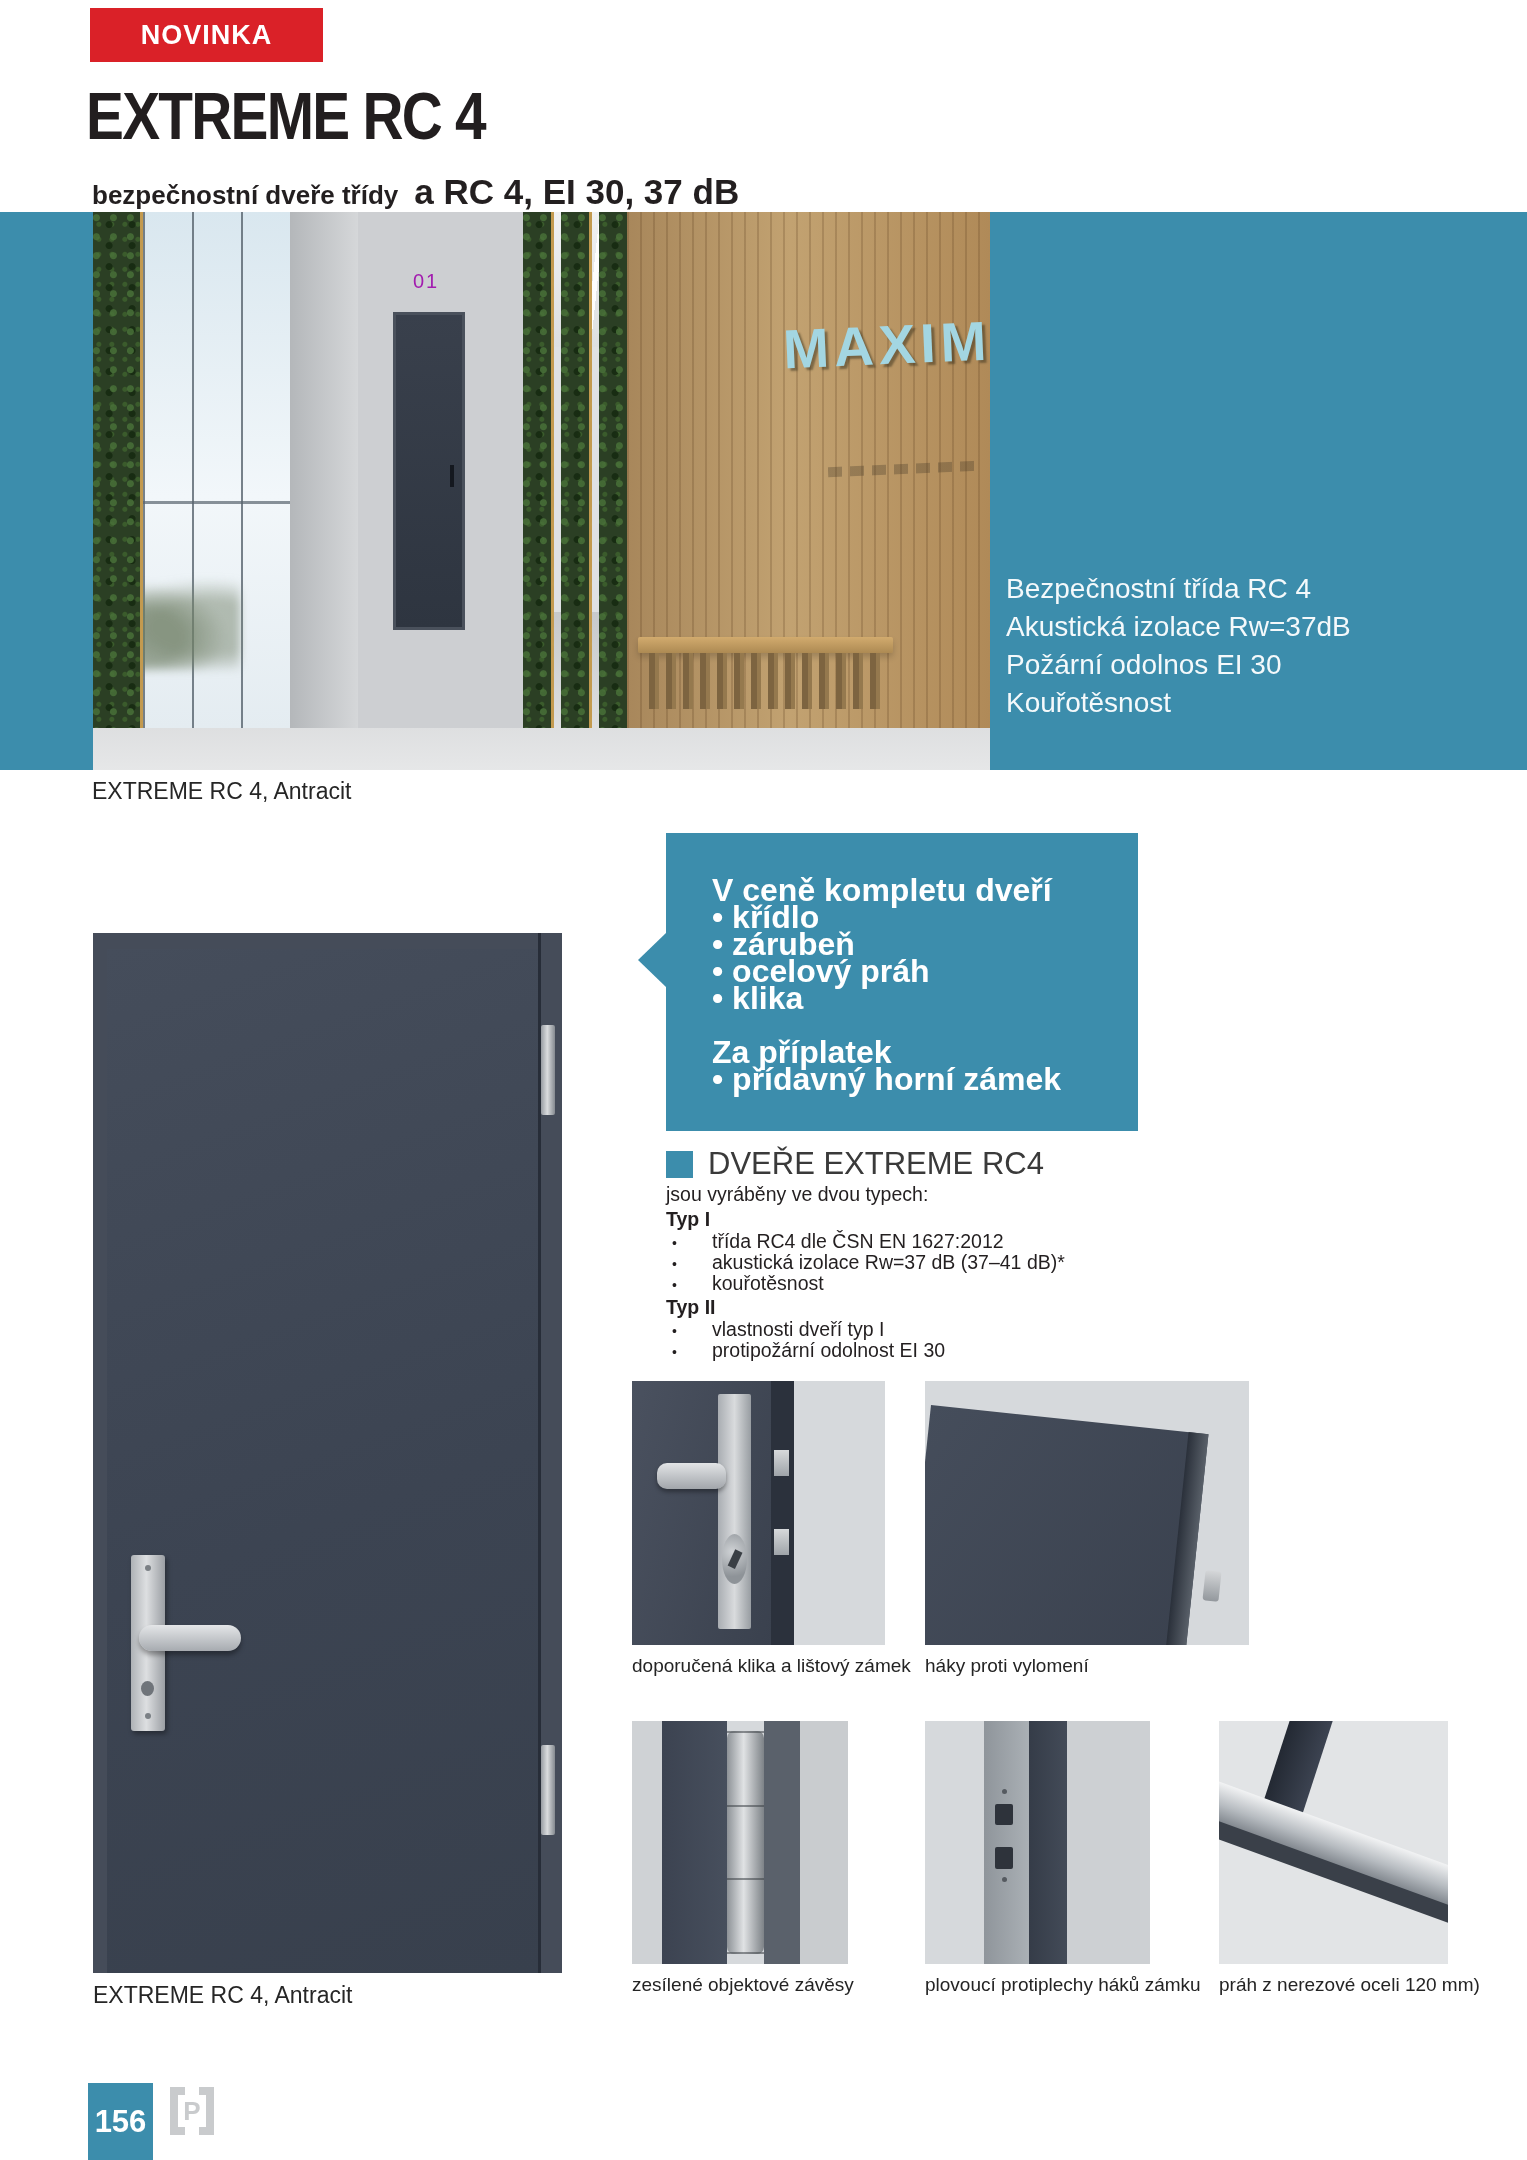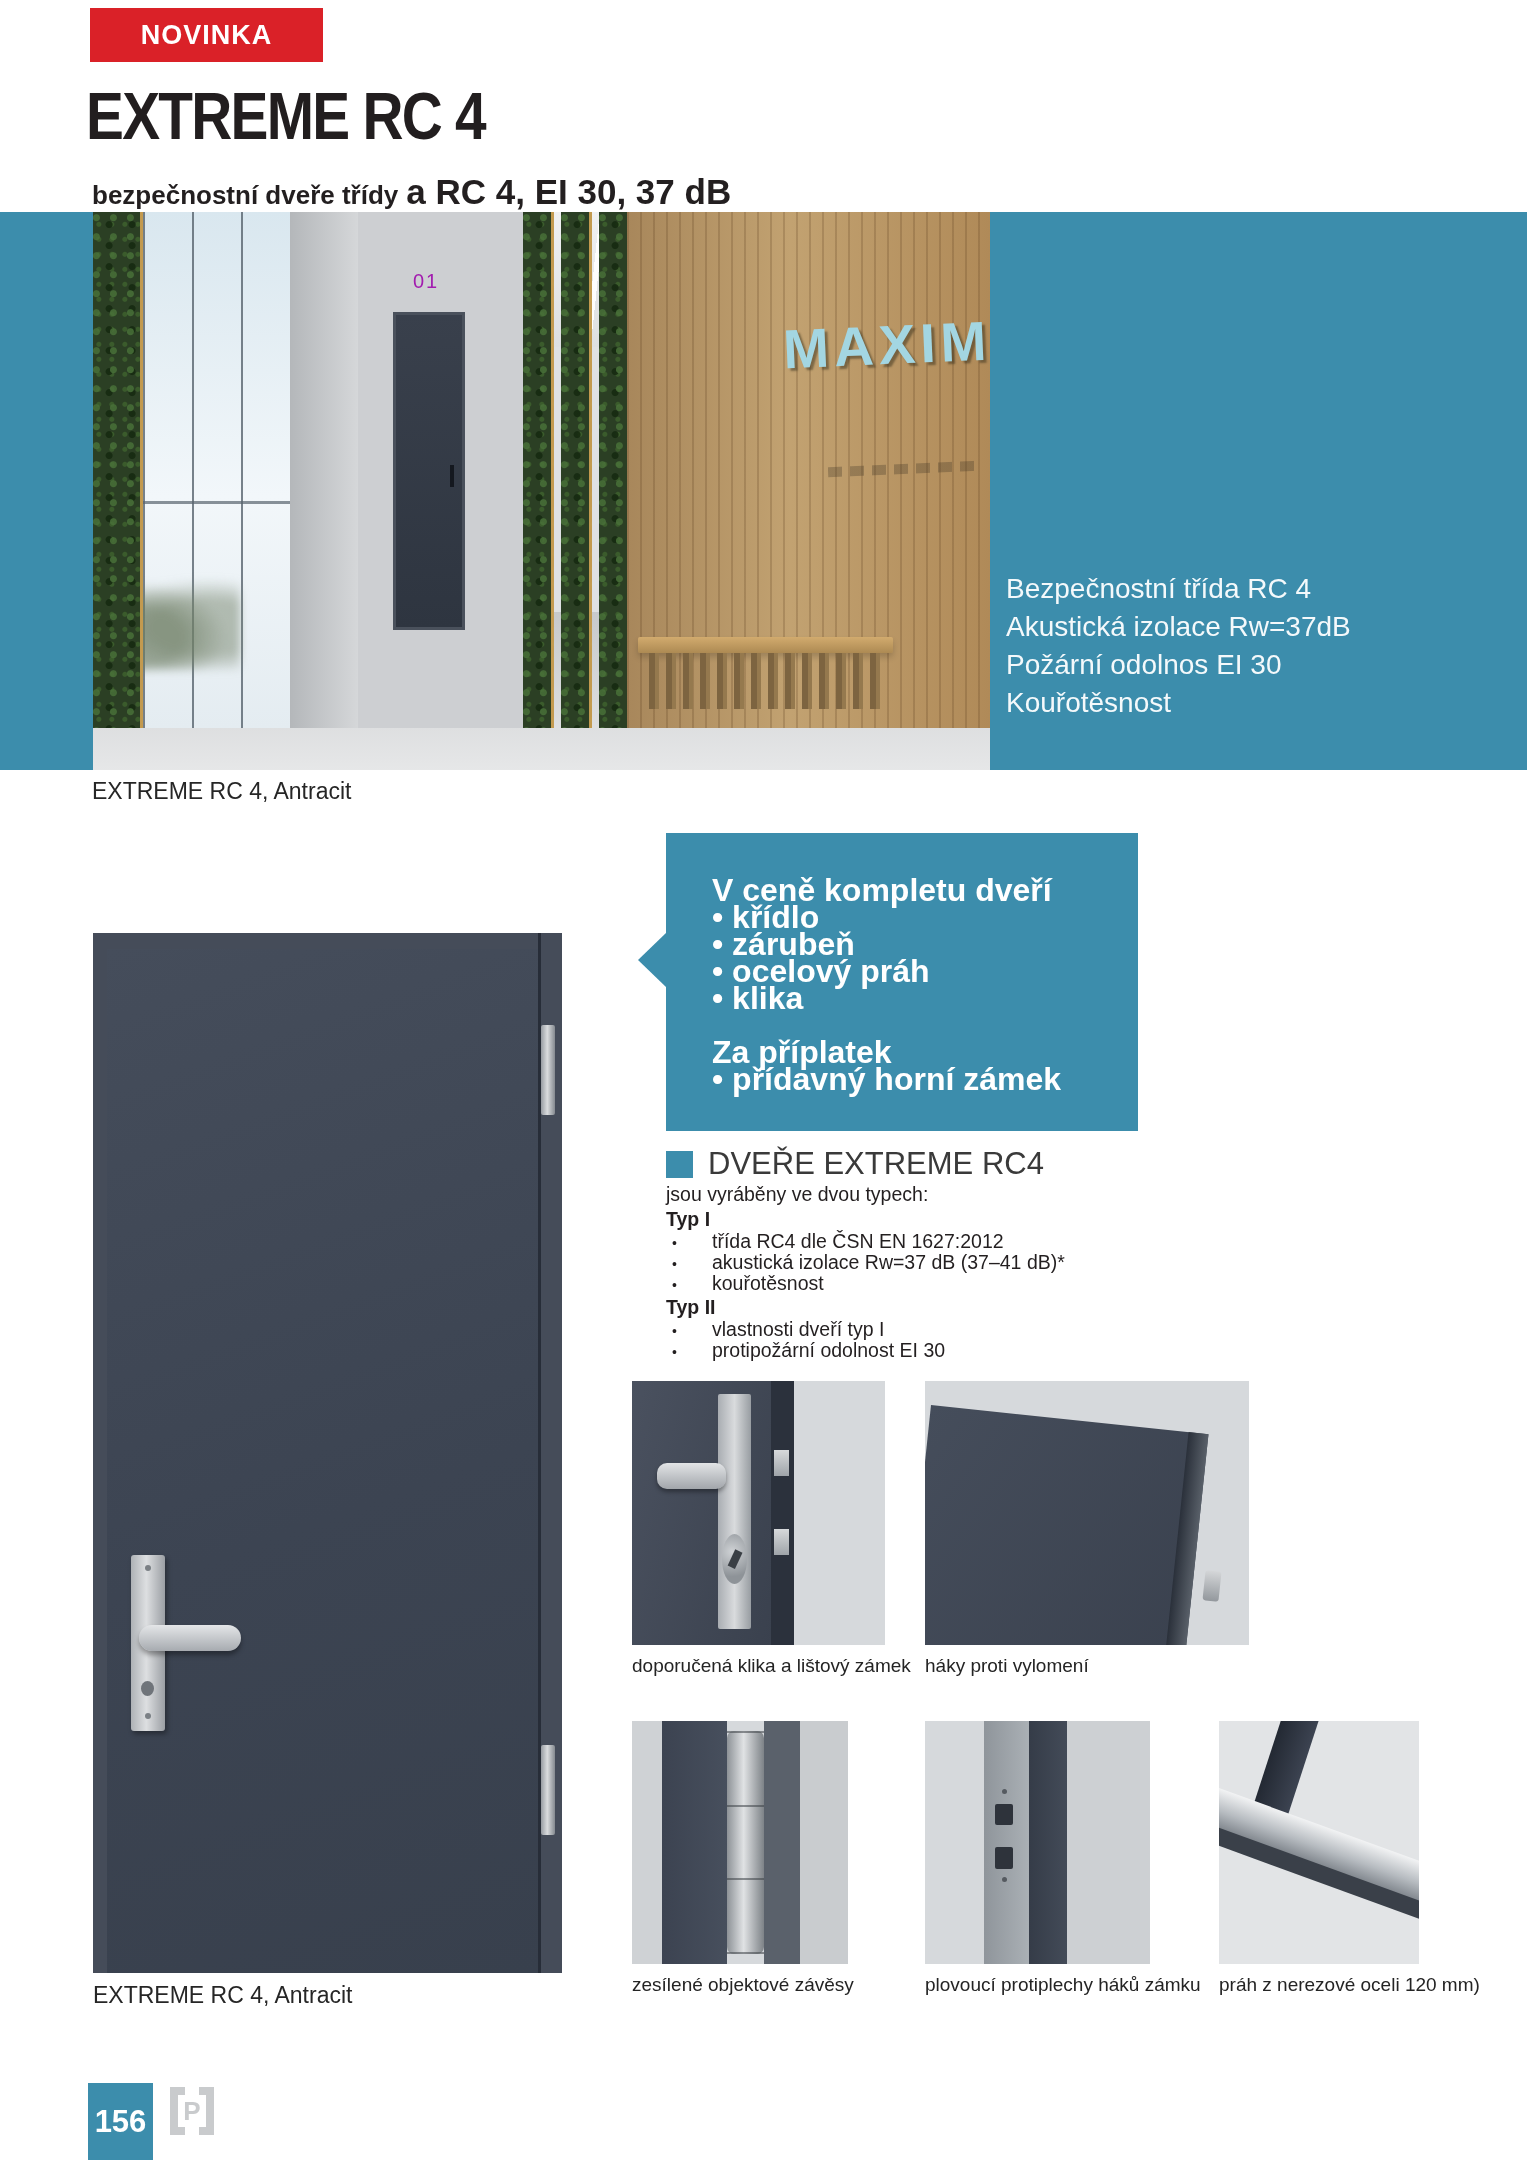--- a/index.html
+++ b/index.html
@@ -8,21 +8,21 @@
   .abs{position:absolute;}
 
   
   .badge{left:90px;top:8px;width:233px;height:54px;background:#da2128;display:flex;
          align-items:center;justify-content:center;}
   .badge span{color:#fff;font-weight:bold;font-size:27px;letter-spacing:1px;}
   .title{left:86px;top:78px;font-size:66px;font-weight:bold;letter-spacing:-2px;
          transform:scaleX(.86);transform-origin:left top;white-space:nowrap;color:#221e1f;}
   .subtitle{left:92px;top:156px;display:flex;align-items:baseline;gap:8px;white-space:nowrap;}
   .subtitle .sm{font-size:26px;font-weight:bold;margin-top:24px;}
-  .subtitle .lg{font-size:35px;font-weight:bold;}
+  .subtitle .lg{font-size:35px;font-weight:bold;margin-left:8px;}
 
   
   .hero{left:0;top:212px;width:1527px;height:558px;background:#3c8dac;}
   .hero-photo{left:93px;top:0;width:897px;height:558px;overflow:hidden;background:#e6e7e9;}
   .ceiling{left:0;top:0;width:100%;height:135px;background:linear-gradient(#f0f1f2,#dddfe1);}
   .ceiling:after{content:"";position:absolute;inset:0;
     background:repeating-linear-gradient(96deg,rgba(255,255,255,.95) 0 5px,transparent 5px 56px);}
   .backwall{left:0;top:135px;width:100%;height:270px;background:#dfe1e3;}
   .floor{left:0;top:400px;width:100%;height:158px;background:linear-gradient(#c7c9cb,#e6e7e8);}
   .moss{background-color:#2b3f24;border-right:3px solid rgba(212,164,84,.9);
@@ -281,21 +281,21 @@
       <div class="d4-bgR"></div>
       <div class="d4-frame"></div>
       <div class="d4-cut d4-c1"></div>
       <div class="d4-cut d4-c2"></div>
       <div class="d4-screw d4-s1"></div>
       <div class="d4-screw d4-s2"></div>
       <div class="d4-door"></div>
     </div>
     <div class="fcap">plovoucí protiplechy háků zámku</div>
   </div>
-  <div class="fig" style="left:1219px;top:1721px;width:200px;">
+  <div class="fig" style="left:1219px;top:1721px;width:229px;">
     <div class="fimg" style="height:243px;">
       <div class="d5-bg"></div>
       <div class="d5-jamb"></div>
       <div class="d5-sill"></div>
       <div class="d5-shadow"></div>
     </div>
     <div class="fcap">práh z nerezové oceli 120 mm)</div>
   </div>
 
   <div class="abs page-box">

